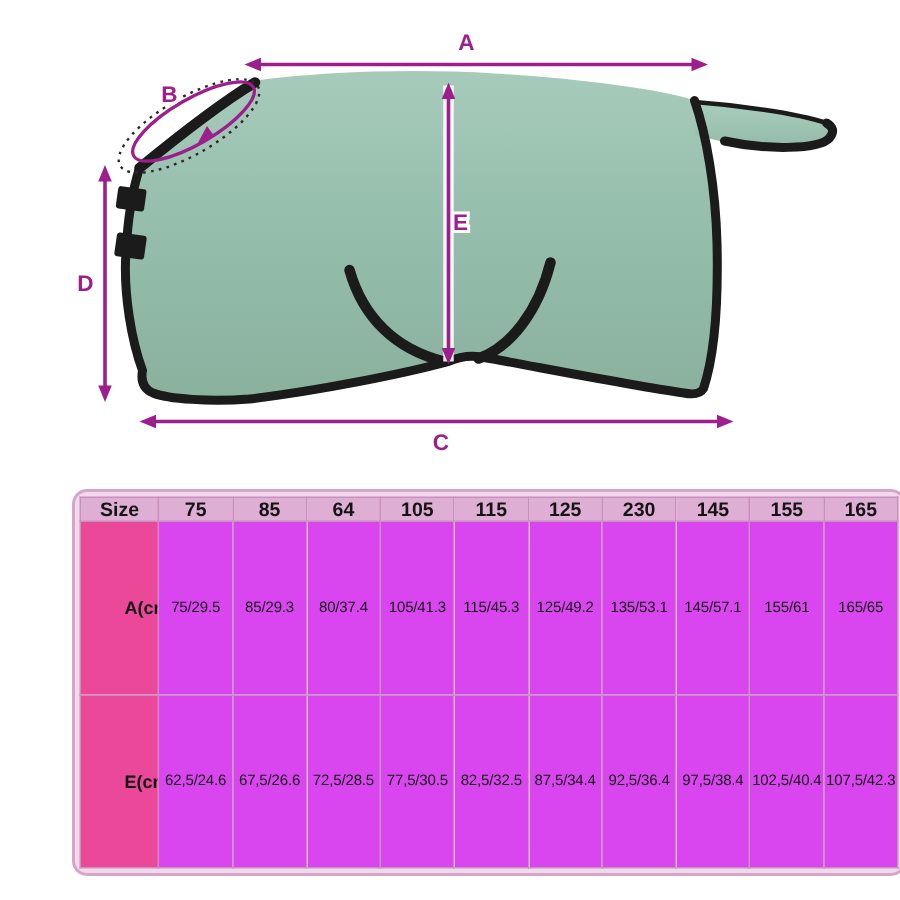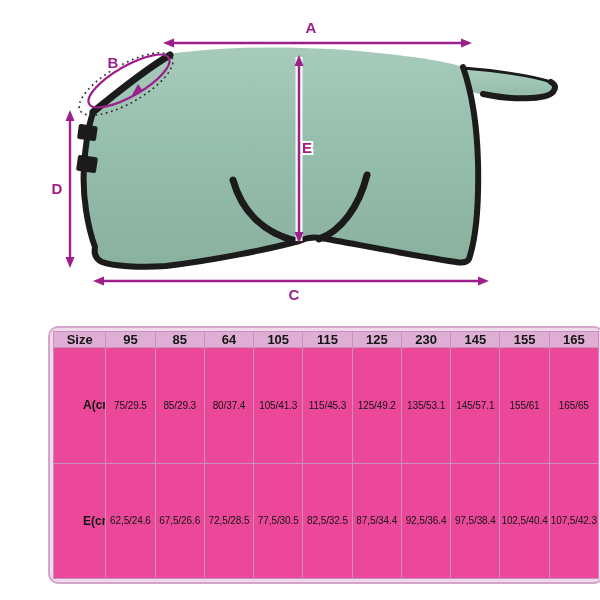--- a/index.html
+++ b/index.html
@@ -25,21 +25,21 @@
     border:1.5px solid #c98fbe; text-align:center; vertical-align:middle;
     color:#141414; padding:0; overflow:hidden; white-space:nowrap;
   }
   .size-table thead th {
     background:#dfaed4; font-size:13px; font-weight:bold;
   }
   .size-table tbody th {
     background:#ec4899; font-size:12px; font-weight:bold;padding-left:29px;
   }
   .size-table tbody td {
-    background:#ec4899; font-size:10px; font-weight:normal; letter-spacing:-0.1px;
+    background:#d946ef; font-size:10px; font-weight:normal; letter-spacing:-0.1px;
   }
 </style>
 </head>
 <body>
 
 <div class="stage">
 
   <svg class="diagram-svg" width="600" height="322" viewBox="0 0 600 322">
     <defs>
       <linearGradient id="bodyGrad" x1="0" y1="0" x2="0" y2="1">
@@ -132,21 +132,21 @@
           <col style="width: 9.04%;">
           <col style="width: 9.04%;">
           <col style="width: 9.04%;">
           <col style="width: 9.04%;">
           <col style="width: 9.04%;">
           <col style="width: 9.04%;">
         </colgroup>
       <thead>
         <tr id="size-header-row">
             <th>Size</th>
-            <th>95</th>
+            <th>75</th>
             <th>85</th>
             <th>64</th>
             <th>105</th>
             <th>115</th>
             <th>125</th>
             <th>230</th>
             <th>145</th>
             <th>155</th>
             <th>165</th>
           </tr>

